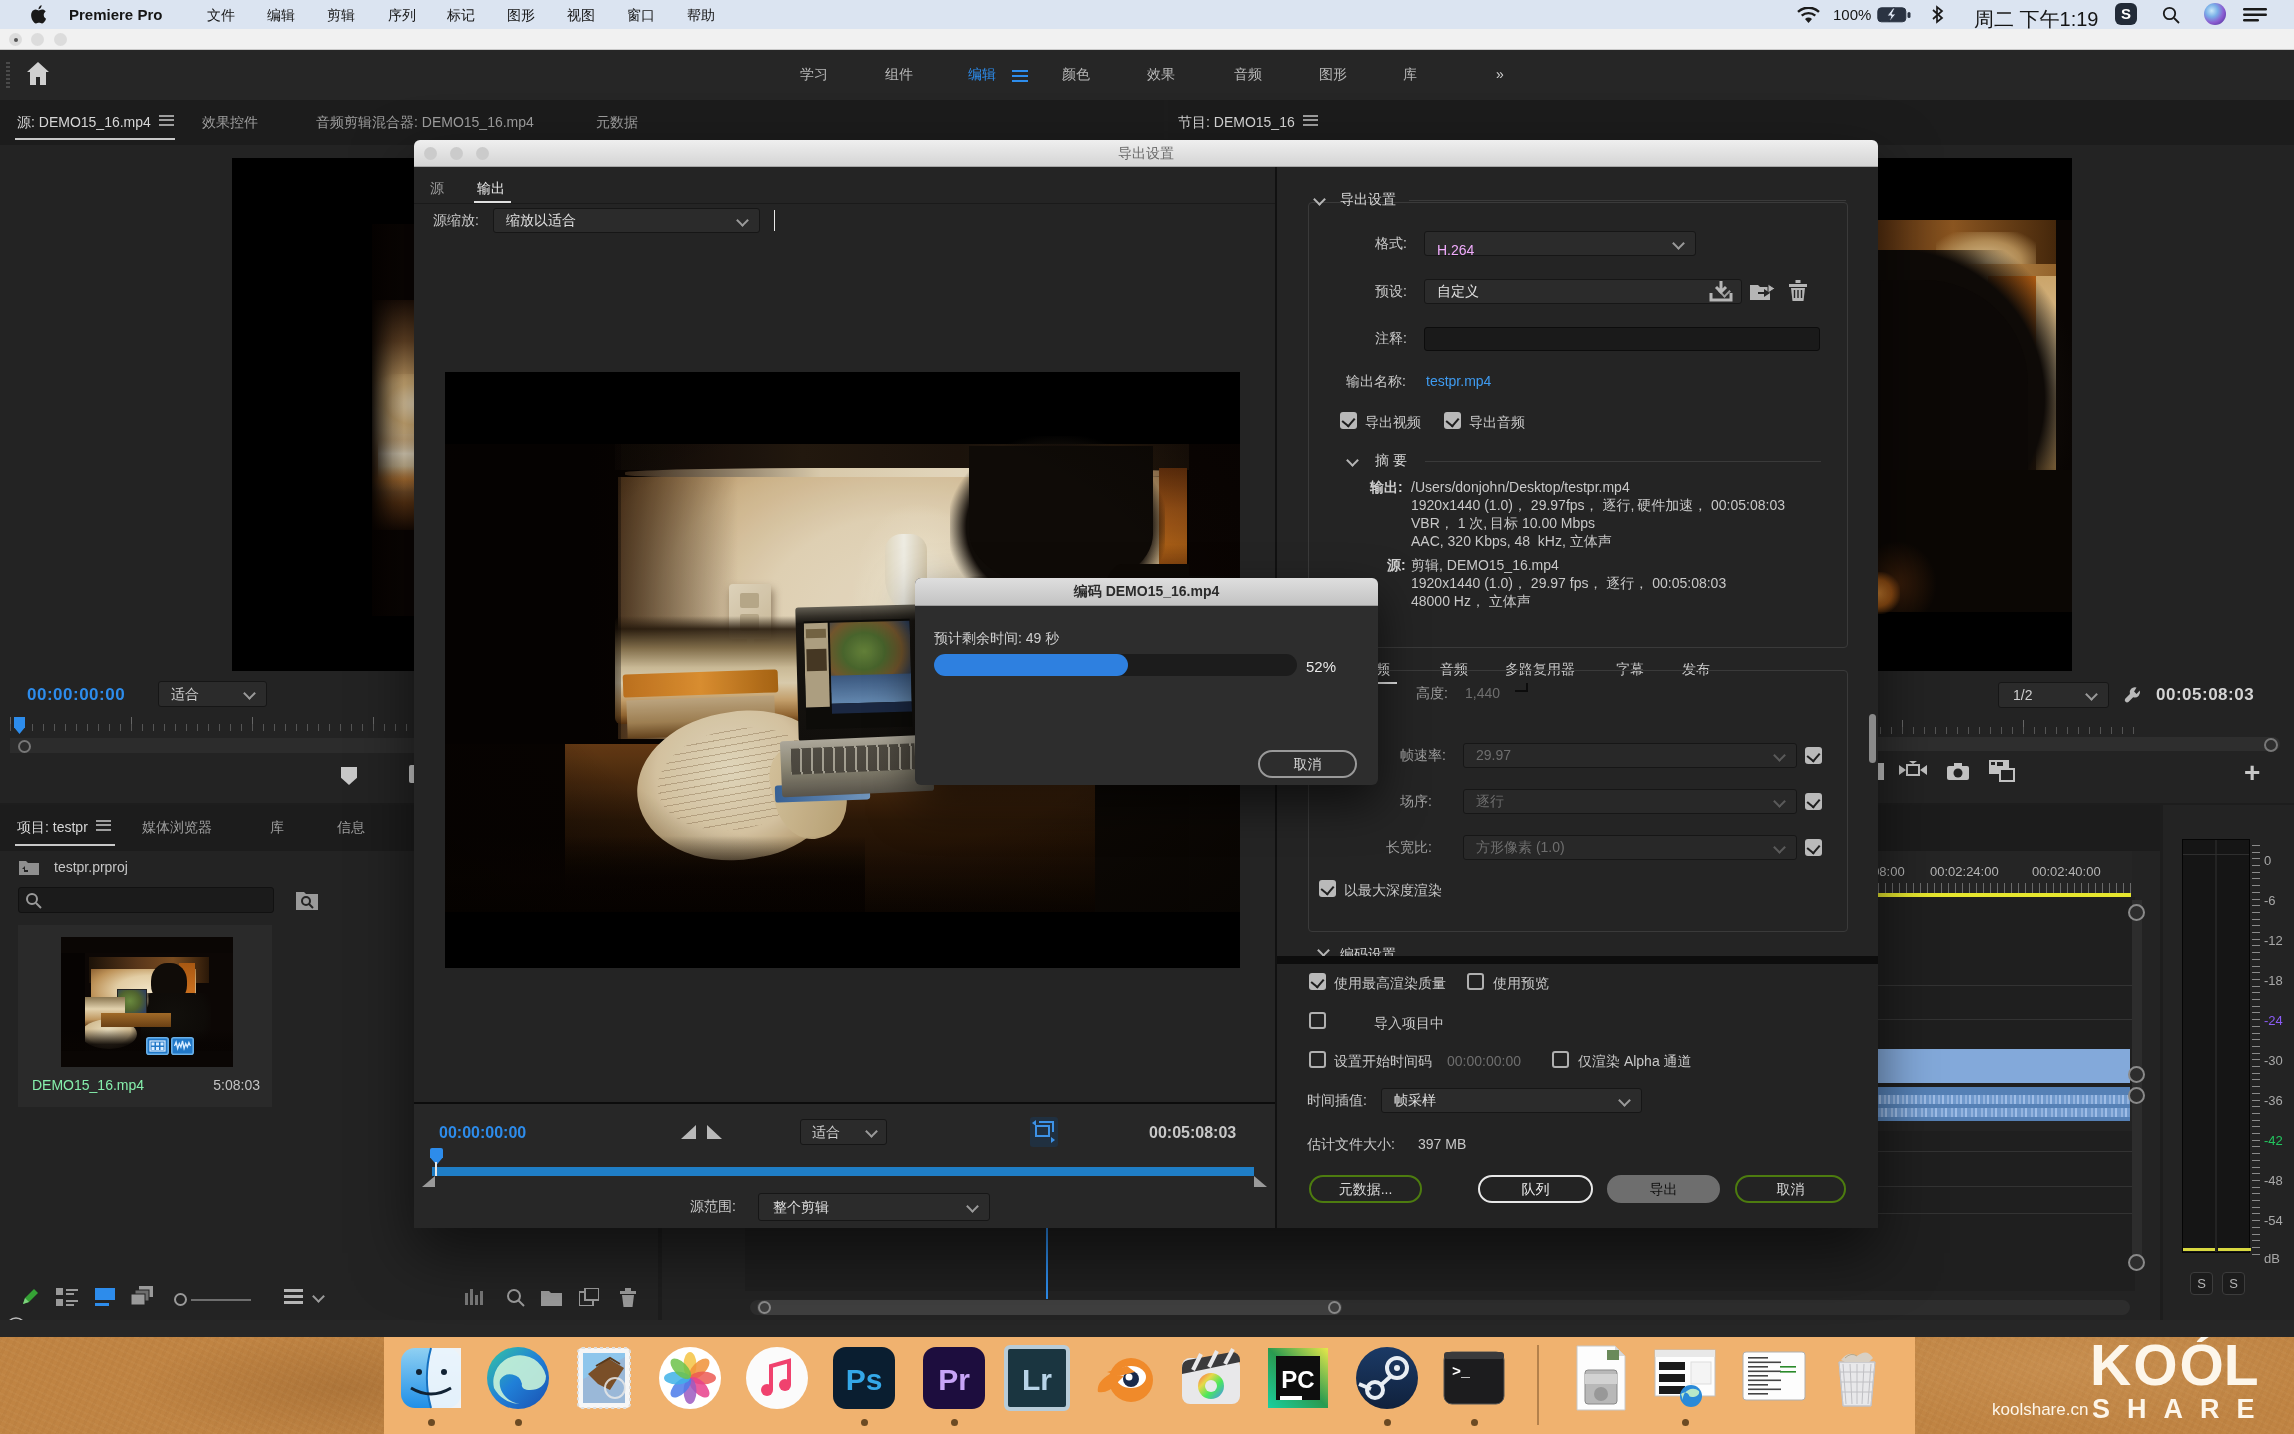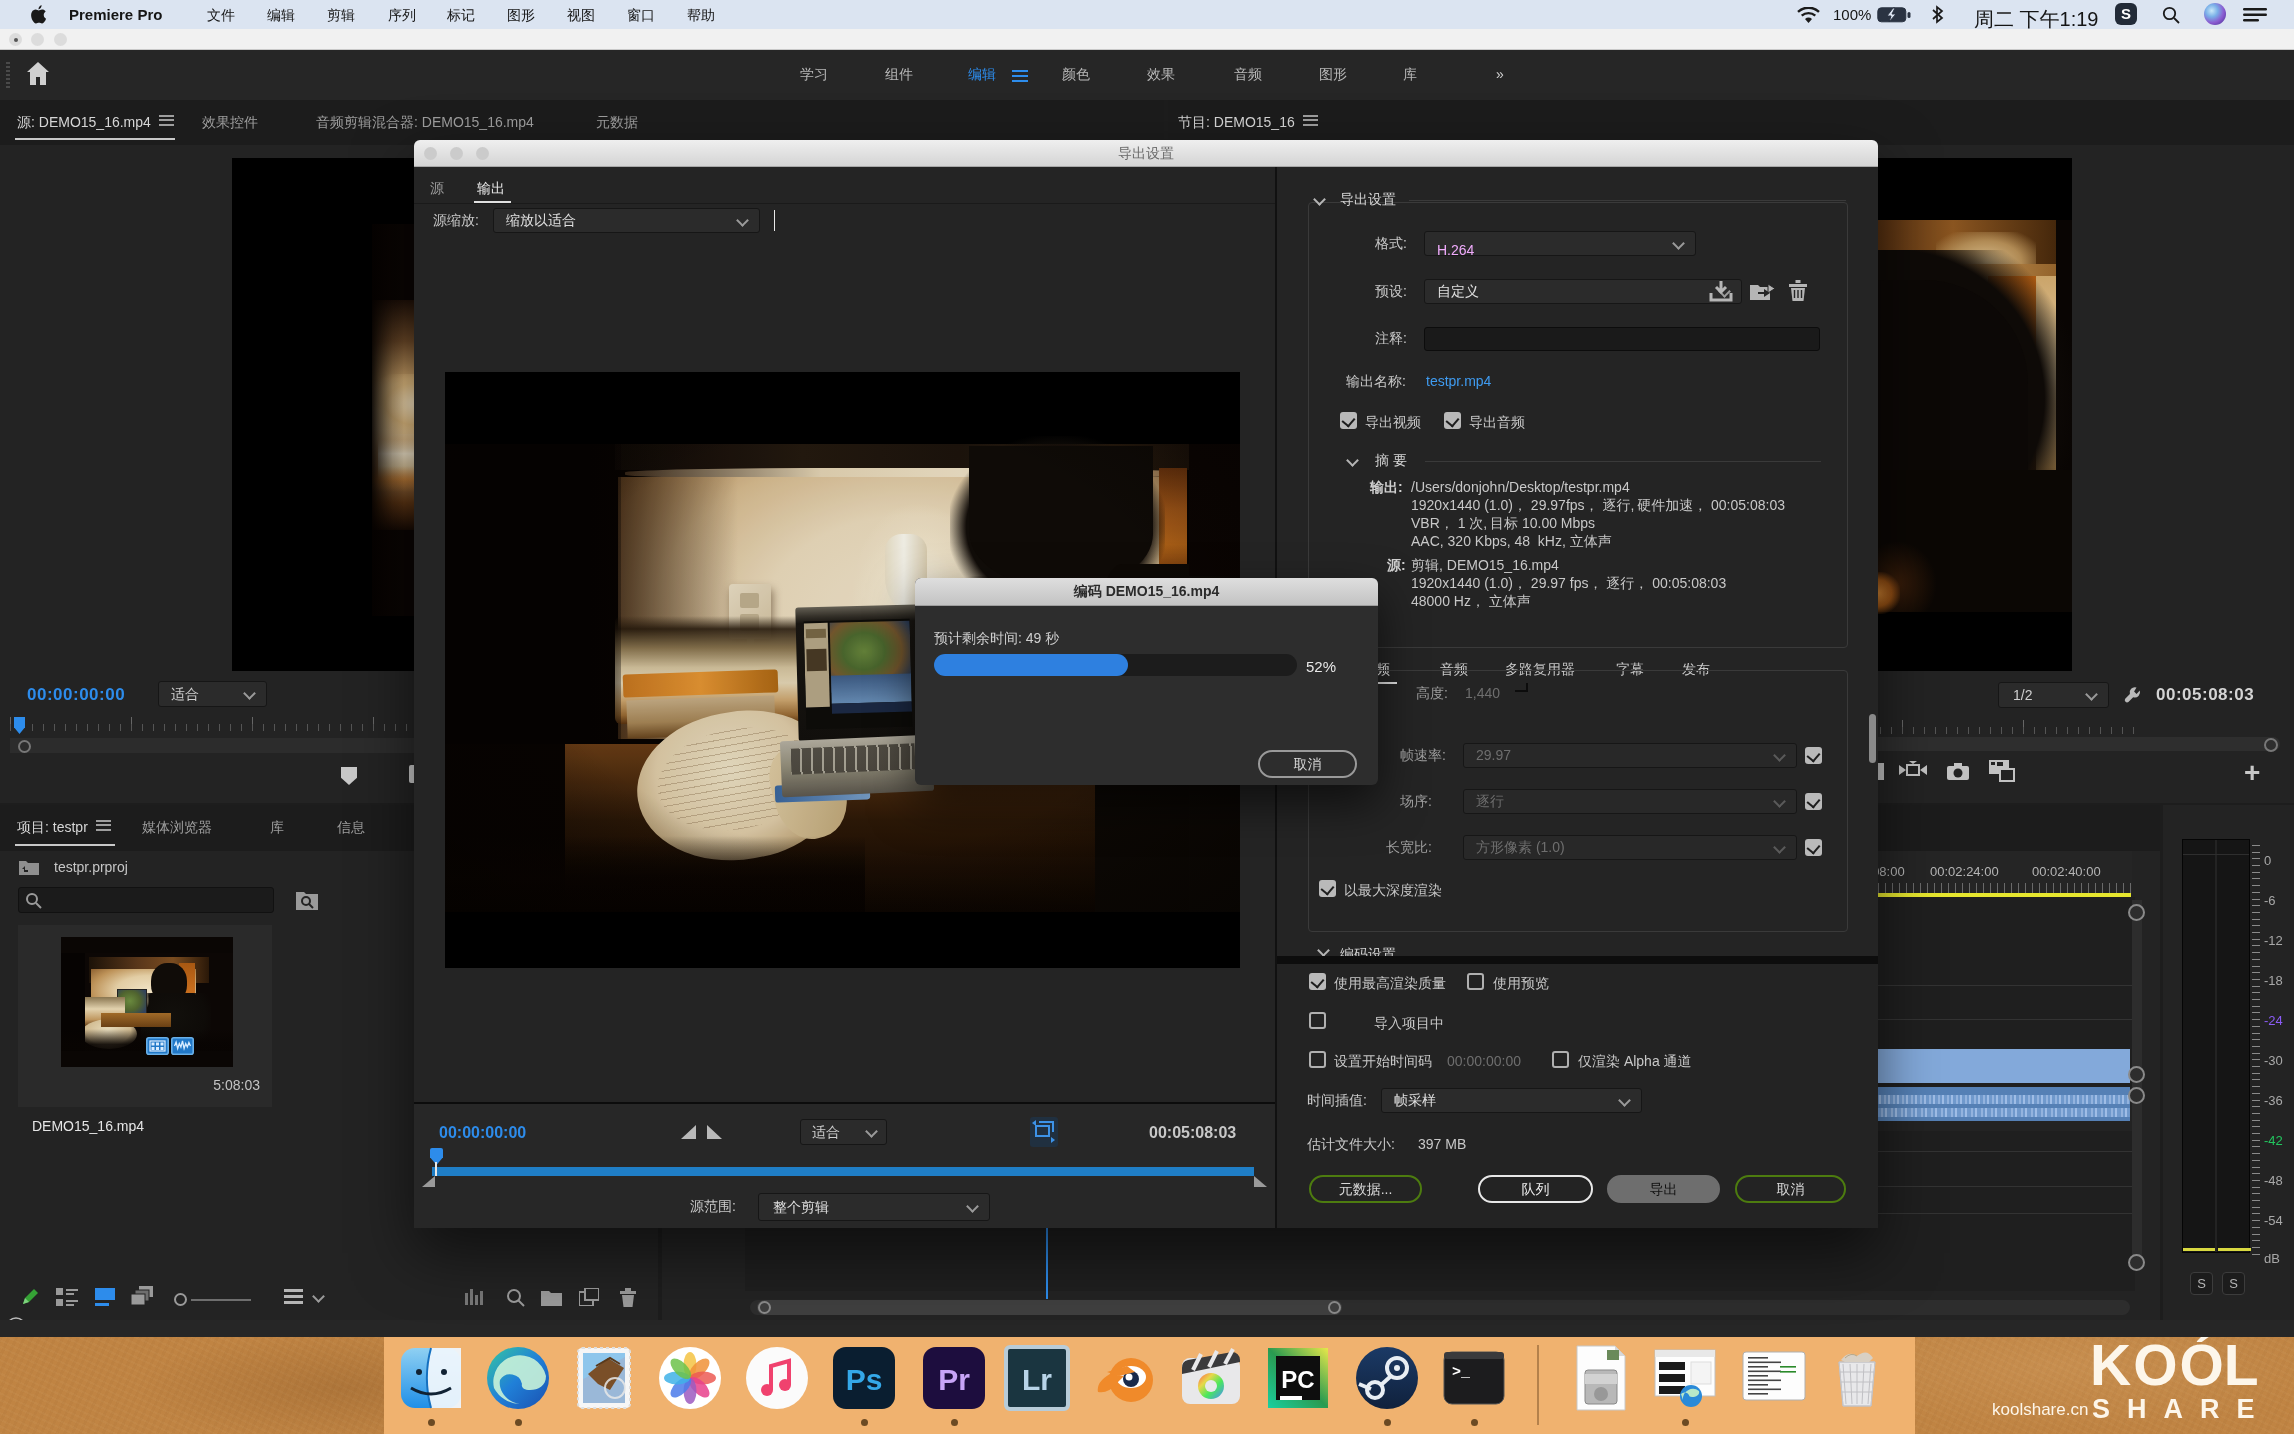--- a/index.html
+++ b/index.html
@@ -462,21 +462,21 @@
         <div class="abs" style="left:80px;top:40px;width:70px;height:58px;background:radial-gradient(ellipse at 45% 40%,#12100c 0%,#0e0b08 60%,rgba(14,11,8,0) 78%);"></div>
         <div class="abs" style="left:62px;top:34px;width:26px;height:26px;background:radial-gradient(circle,#fdf8e8 15%,#f0e0b8 45%,rgba(240,224,184,0) 75%);"></div>
         <div class="abs" style="left:56px;top:36px;width:30px;height:28px;background:radial-gradient(ellipse at 42% 42%,#6a8a3e 0%,#50642e 45%,#31425c 80%);border:1px solid #222;"></div>
         <div class="abs" style="left:24px;top:44px;width:40px;height:30px;background:linear-gradient(180deg,#8a7650,#e2d2ae 40%,#c09860 75%,#5a3410);"></div>
         <div class="abs" style="left:20px;top:66px;width:56px;height:30px;background:radial-gradient(ellipse at 48% 38%,#e8dcbc 0%,#d0ba90 55%,rgba(60,38,14,0) 90%);border-radius:50%;"></div>
         <div class="abs" style="left:40px;top:60px;width:70px;height:14px;background:linear-gradient(180deg,#a06a28,#6a4014);"></div>
         <div class="abs" style="left:0;top:0;width:24px;height:98px;background:#060302;"></div>
         <div class="abs" style="left:0;top:76px;width:172px;height:22px;background:linear-gradient(180deg,rgba(8,4,2,0),rgba(8,4,2,.9) 70%);"></div>
       </div>
     </div>
-    <div class="abs" style="left:14px;top:152px;color:#e5e5e5;font-size:14px;margin-top:41px;">DEMO15_16.mp4</div>
+    <div class="abs" style="left:14px;top:152px;color:#86efac;font-size:14px;">DEMO15_16.mp4</div>
     <div class="abs" style="right:12px;top:152px;color:#c4c4c4;font-size:14px;">5:08:03</div>
     <svg class="abs" style="left:128px;top:112px;" width="23" height="18" viewBox="0 0 23 18">
         <rect x="0.8" y="0.8" width="21.4" height="16.4" rx="2" fill="#2178c8" stroke="#6ab0e8" stroke-width="1.6"></rect>
         <rect x="4" y="4" width="15" height="10" fill="none" stroke="#d9ecff" stroke-width="1.2"></rect>
         <rect x="5.5" y="5.5" width="3" height="3" fill="#d9ecff"></rect>
         <rect x="10" y="5.5" width="3" height="3" fill="#d9ecff"></rect>
         <rect x="14.5" y="5.5" width="3" height="3" fill="#d9ecff"></rect>
         <rect x="5.5" y="10" width="3" height="3" fill="#d9ecff"></rect>
         <rect x="10" y="10" width="3" height="3" fill="#d9ecff"></rect>
         <rect x="14.5" y="10" width="3" height="3" fill="#d9ecff"></rect>

